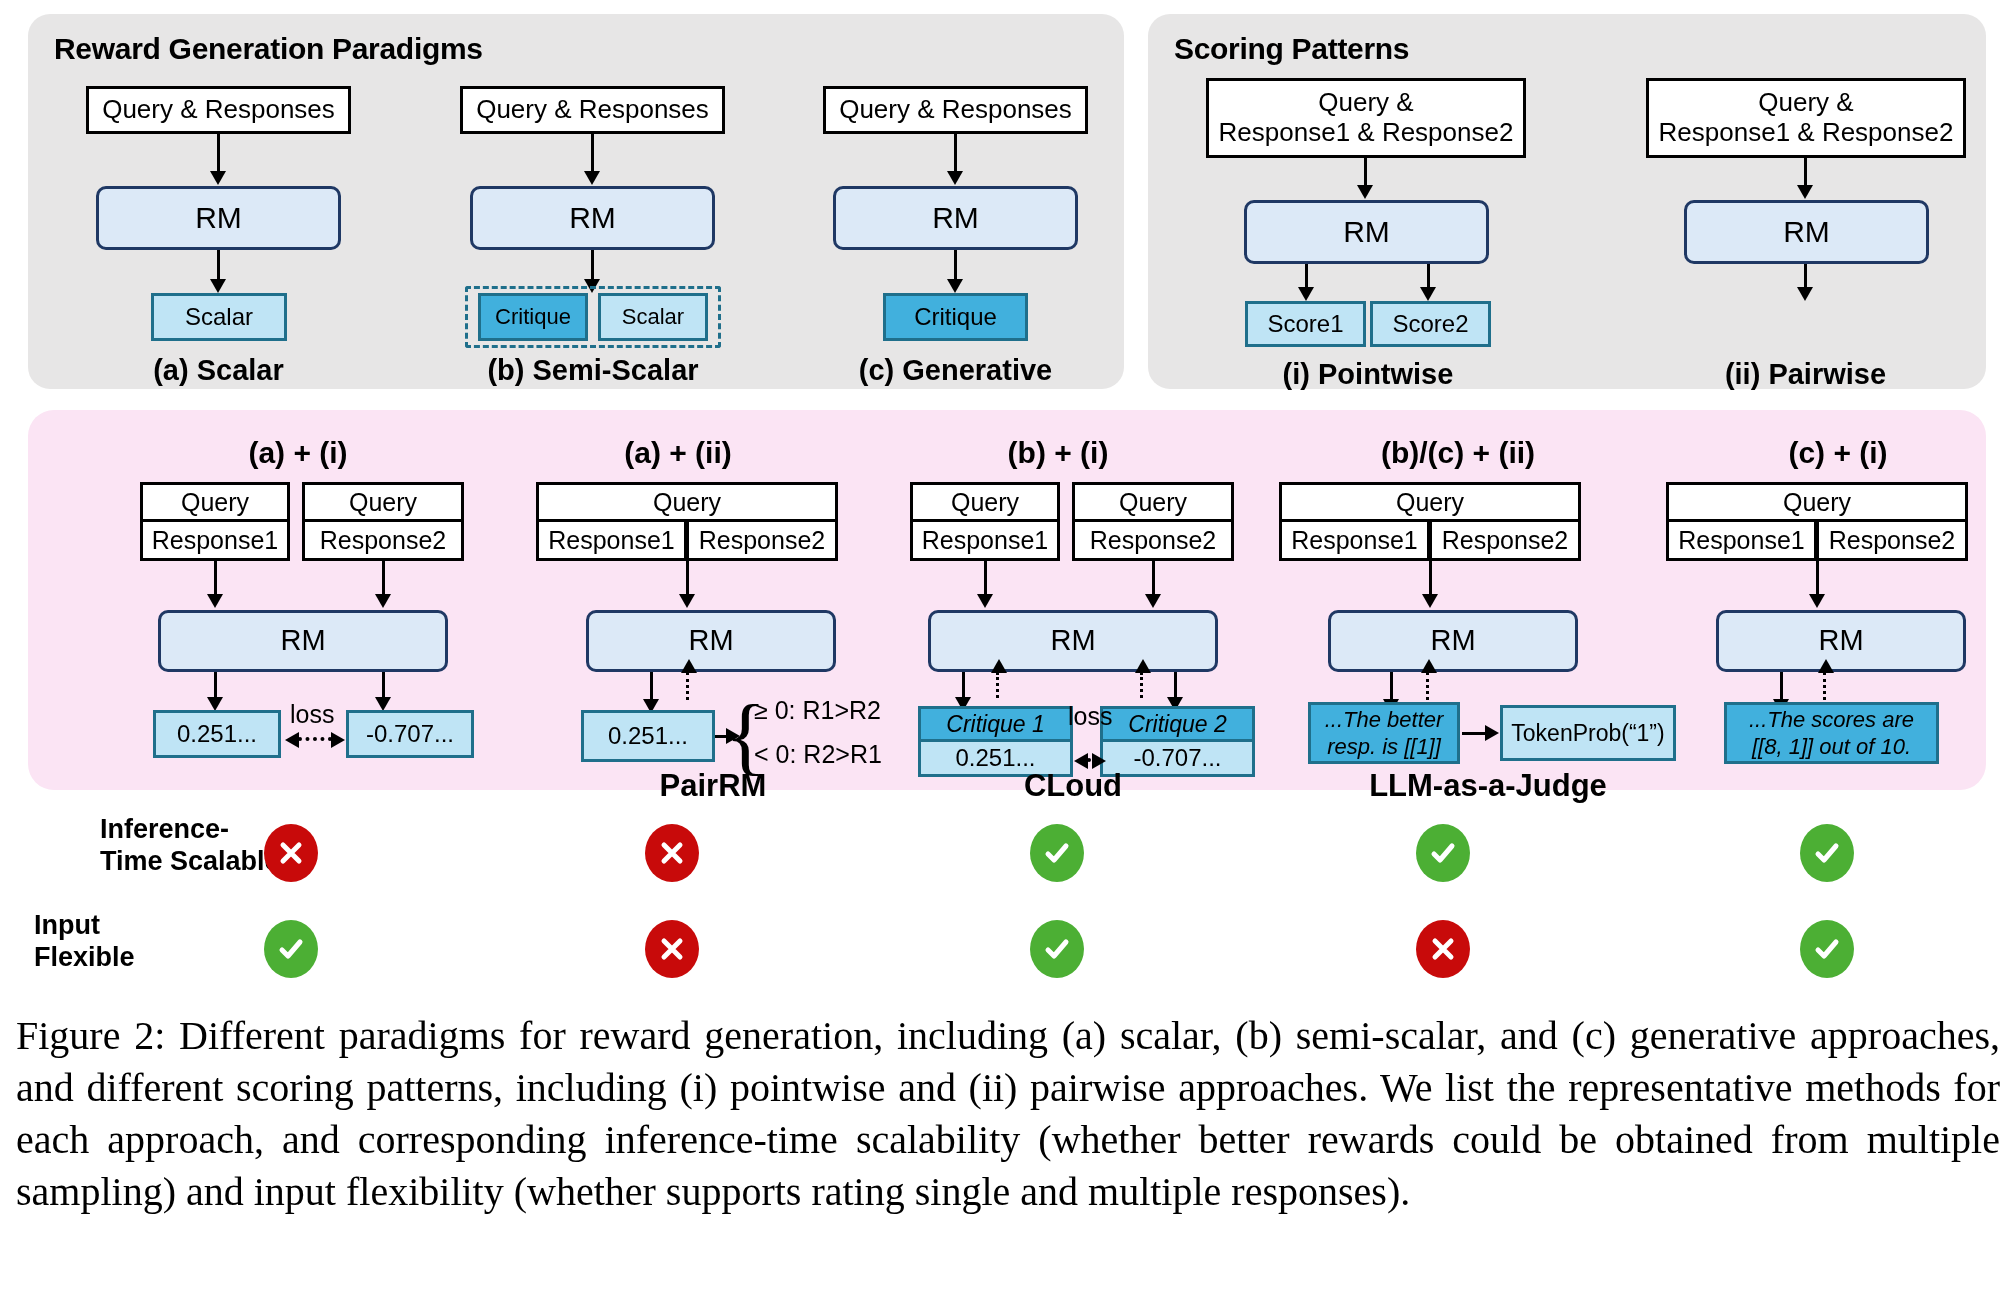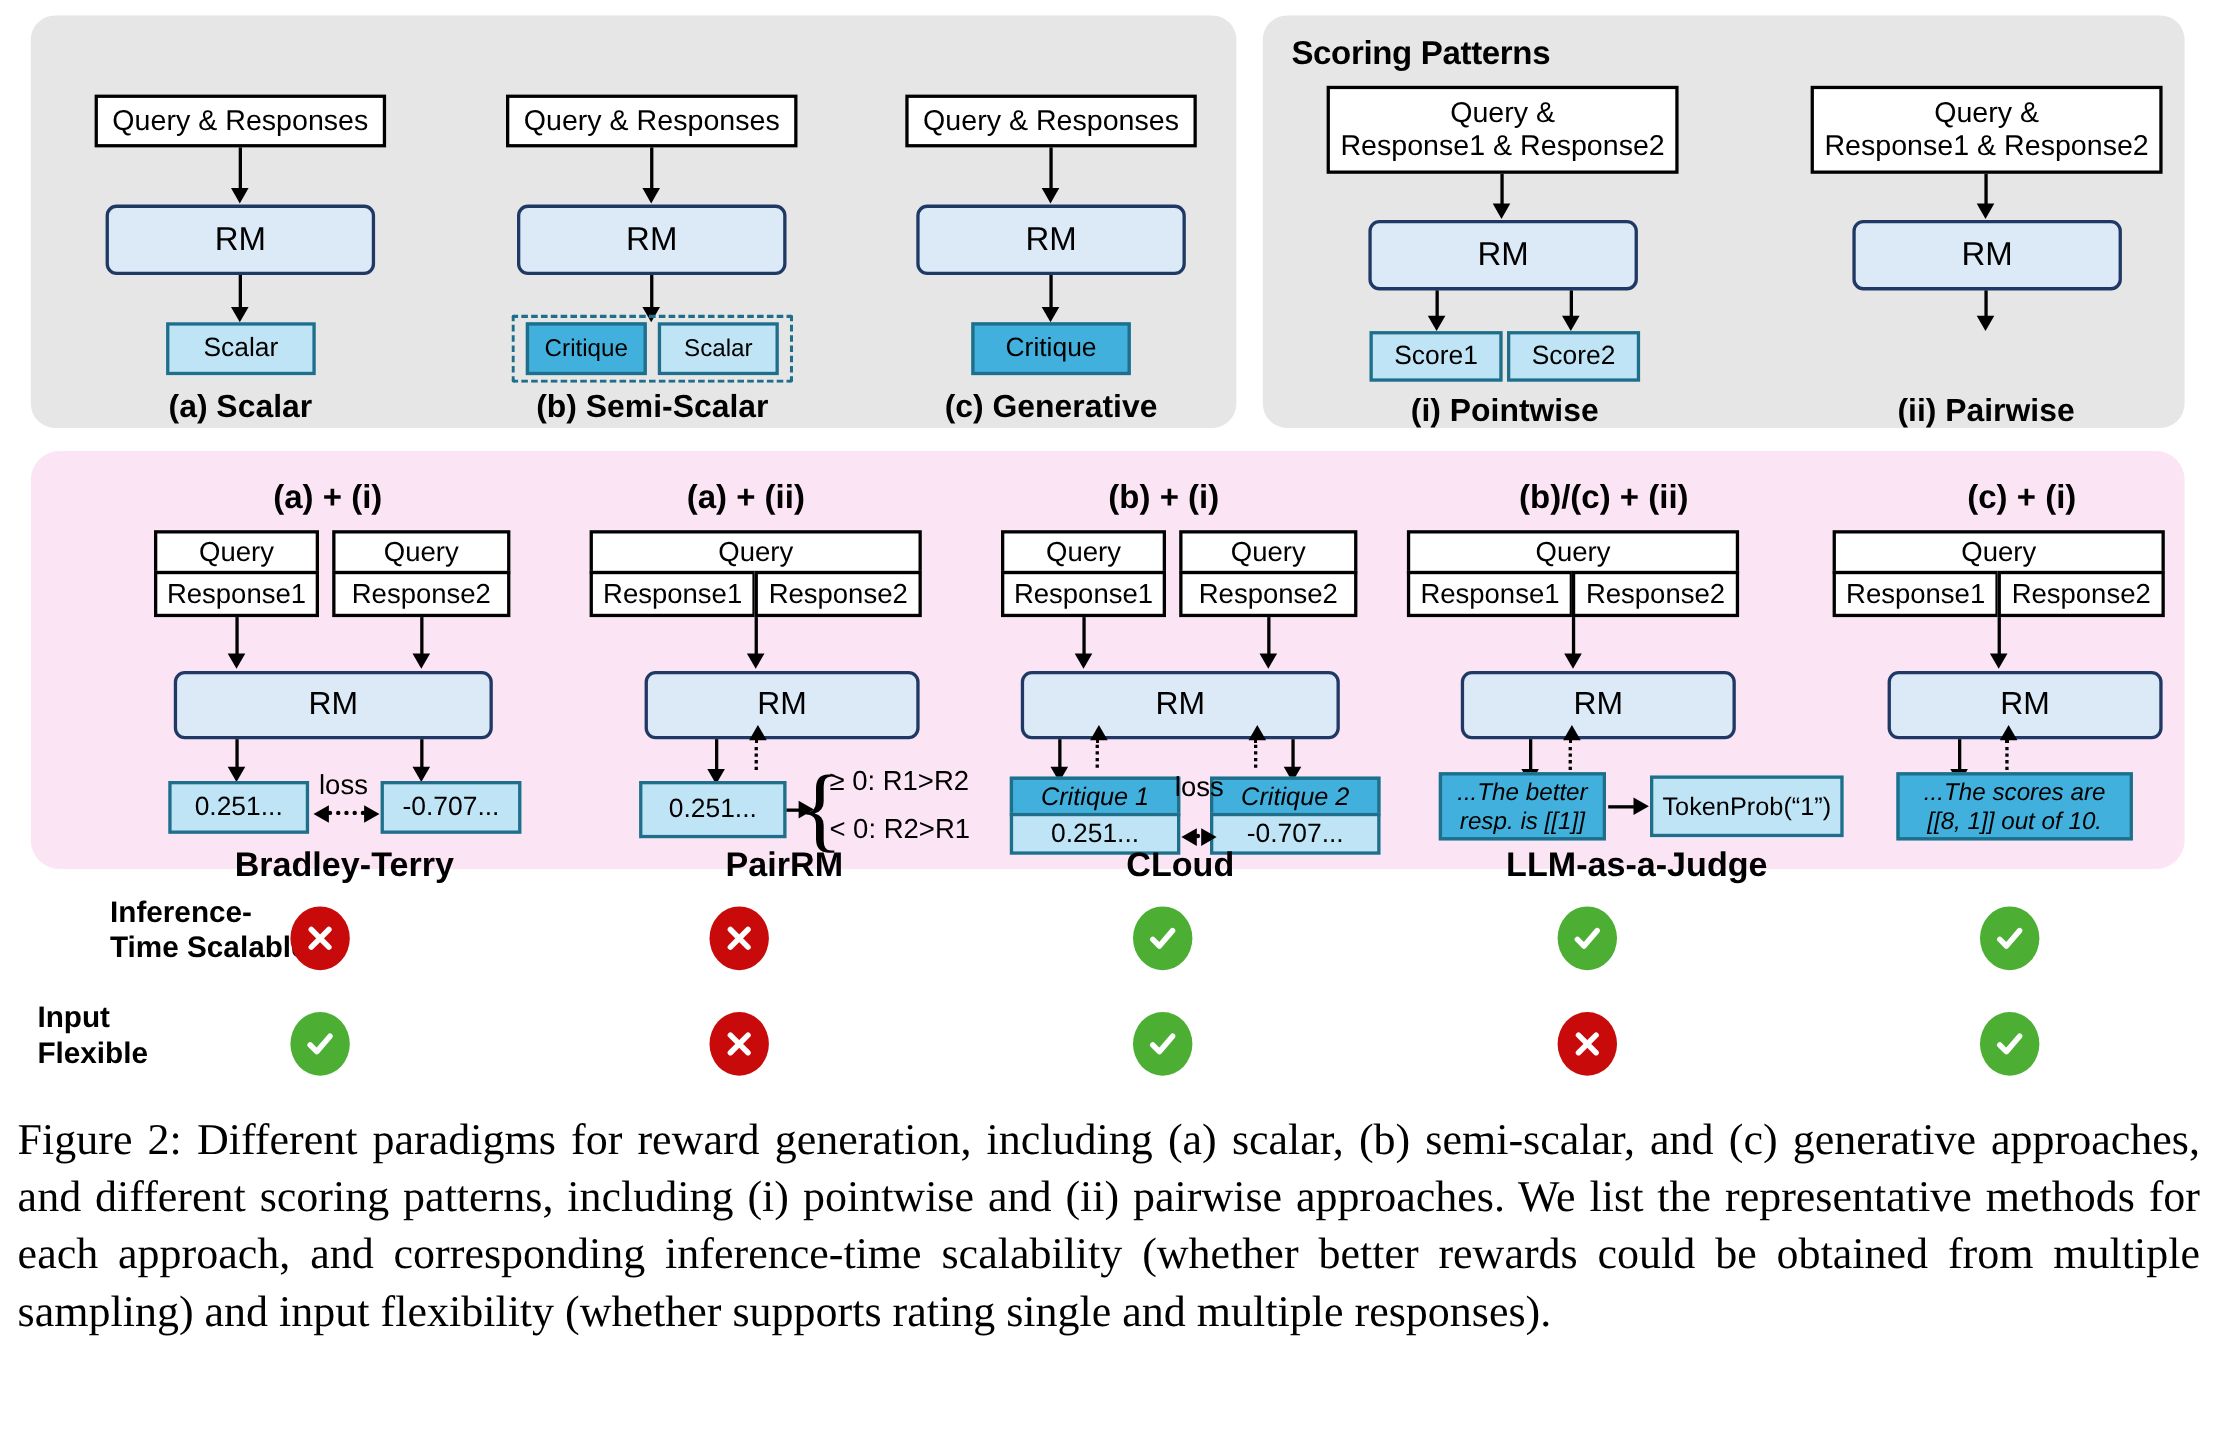--- a/index.html
+++ b/index.html
@@ -202,20 +202,21 @@
     color:#000;
     text-align:justify;
   }
 </style>
 </head>
 <body>
 
 <div class="top-row">
 
   <div class="panel" id="panel-paradigms">
+    <div class="panel-title">Reward Generation Paradigms</div>
 
     <div class="nodebox io-box" style="left:58px; top:72px; width:265px; height:48px;">Query &amp; Responses</div>
     <div class="arrow-v" style="left:189px; top:120px; height:38px;"></div>
     <div class="nodebox rm-box" style="left:68px; top:172px; width:245px; height:64px;">RM</div>
     <div class="arrow-v" style="left:189px; top:236px; height:30px;"></div>
     <div class="nodebox out-light" style="left:123px; top:279px; width:136px; height:48px;">Scalar</div>
     <div class="sublabel" style="left:68px; top:340px; width:245px;">(a) Scalar</div>
 
     <div class="nodebox io-box" style="left:432px; top:72px; width:265px; height:48px;">Query &amp; Responses</div>
     <div class="arrow-v" style="left:563px; top:120px; height:38px;"></div>
@@ -269,21 +270,20 @@
   <div class="qr-cell" style="left:274px; top:109px; width:162px; height:42px;">Response2</div>
   <div class="arrow-v" style="left:186px; top:151px; height:34px;"></div>
   <div class="arrow-v" style="left:354px; top:151px; height:34px;"></div>
   <div class="nodebox rm-box" style="left:130px; top:200px; width:290px; height:62px; font-size:29px;">RM</div>
   <div class="arrow-v" style="left:186px; top:262px; height:26px;"></div>
   <div class="arrow-v" style="left:354px; top:262px; height:26px;"></div>
   <div class="score-box" style="left:125px; top:300px; width:128px; height:48px;">0.251...</div>
   <div class="score-box" style="left:318px; top:300px; width:128px; height:48px;">-0.707...</div>
   <div class="loss-text" style="left:262px; top:290px;">loss</div>
   <div class="dd-arrow" style="left:270px; top:327px; width:34px;"></div>
-  <div class="method-label" style="left:100px; top:358px; width:370px;">Bradley-Terry</div>
 
   <div class="combo-label" style="left:490px; top:26px; width:320px;">(a) + (ii)</div>
   <div class="qr-head" style="left:508px; top:72px; width:302px; height:40px;">Query</div>
   <div class="qr-cell" style="left:508px; top:109px; width:151px; height:42px;">Response1</div>
   <div class="qr-cell" style="left:658px; top:109px; width:152px; height:42px;">Response2</div>
   <div class="arrow-v" style="left:658px; top:151px; height:34px;"></div>
   <div class="nodebox rm-box" style="left:558px; top:200px; width:250px; height:62px; font-size:29px;">RM</div>
   <div class="arrow-v" style="left:622px; top:262px; height:28px;"></div>
   <div class="arrow-v up dotted" style="left:658px; top:262px; height:28px;"></div>
   <div class="score-box" style="left:553px; top:300px; width:134px; height:52px;">0.251...</div>

